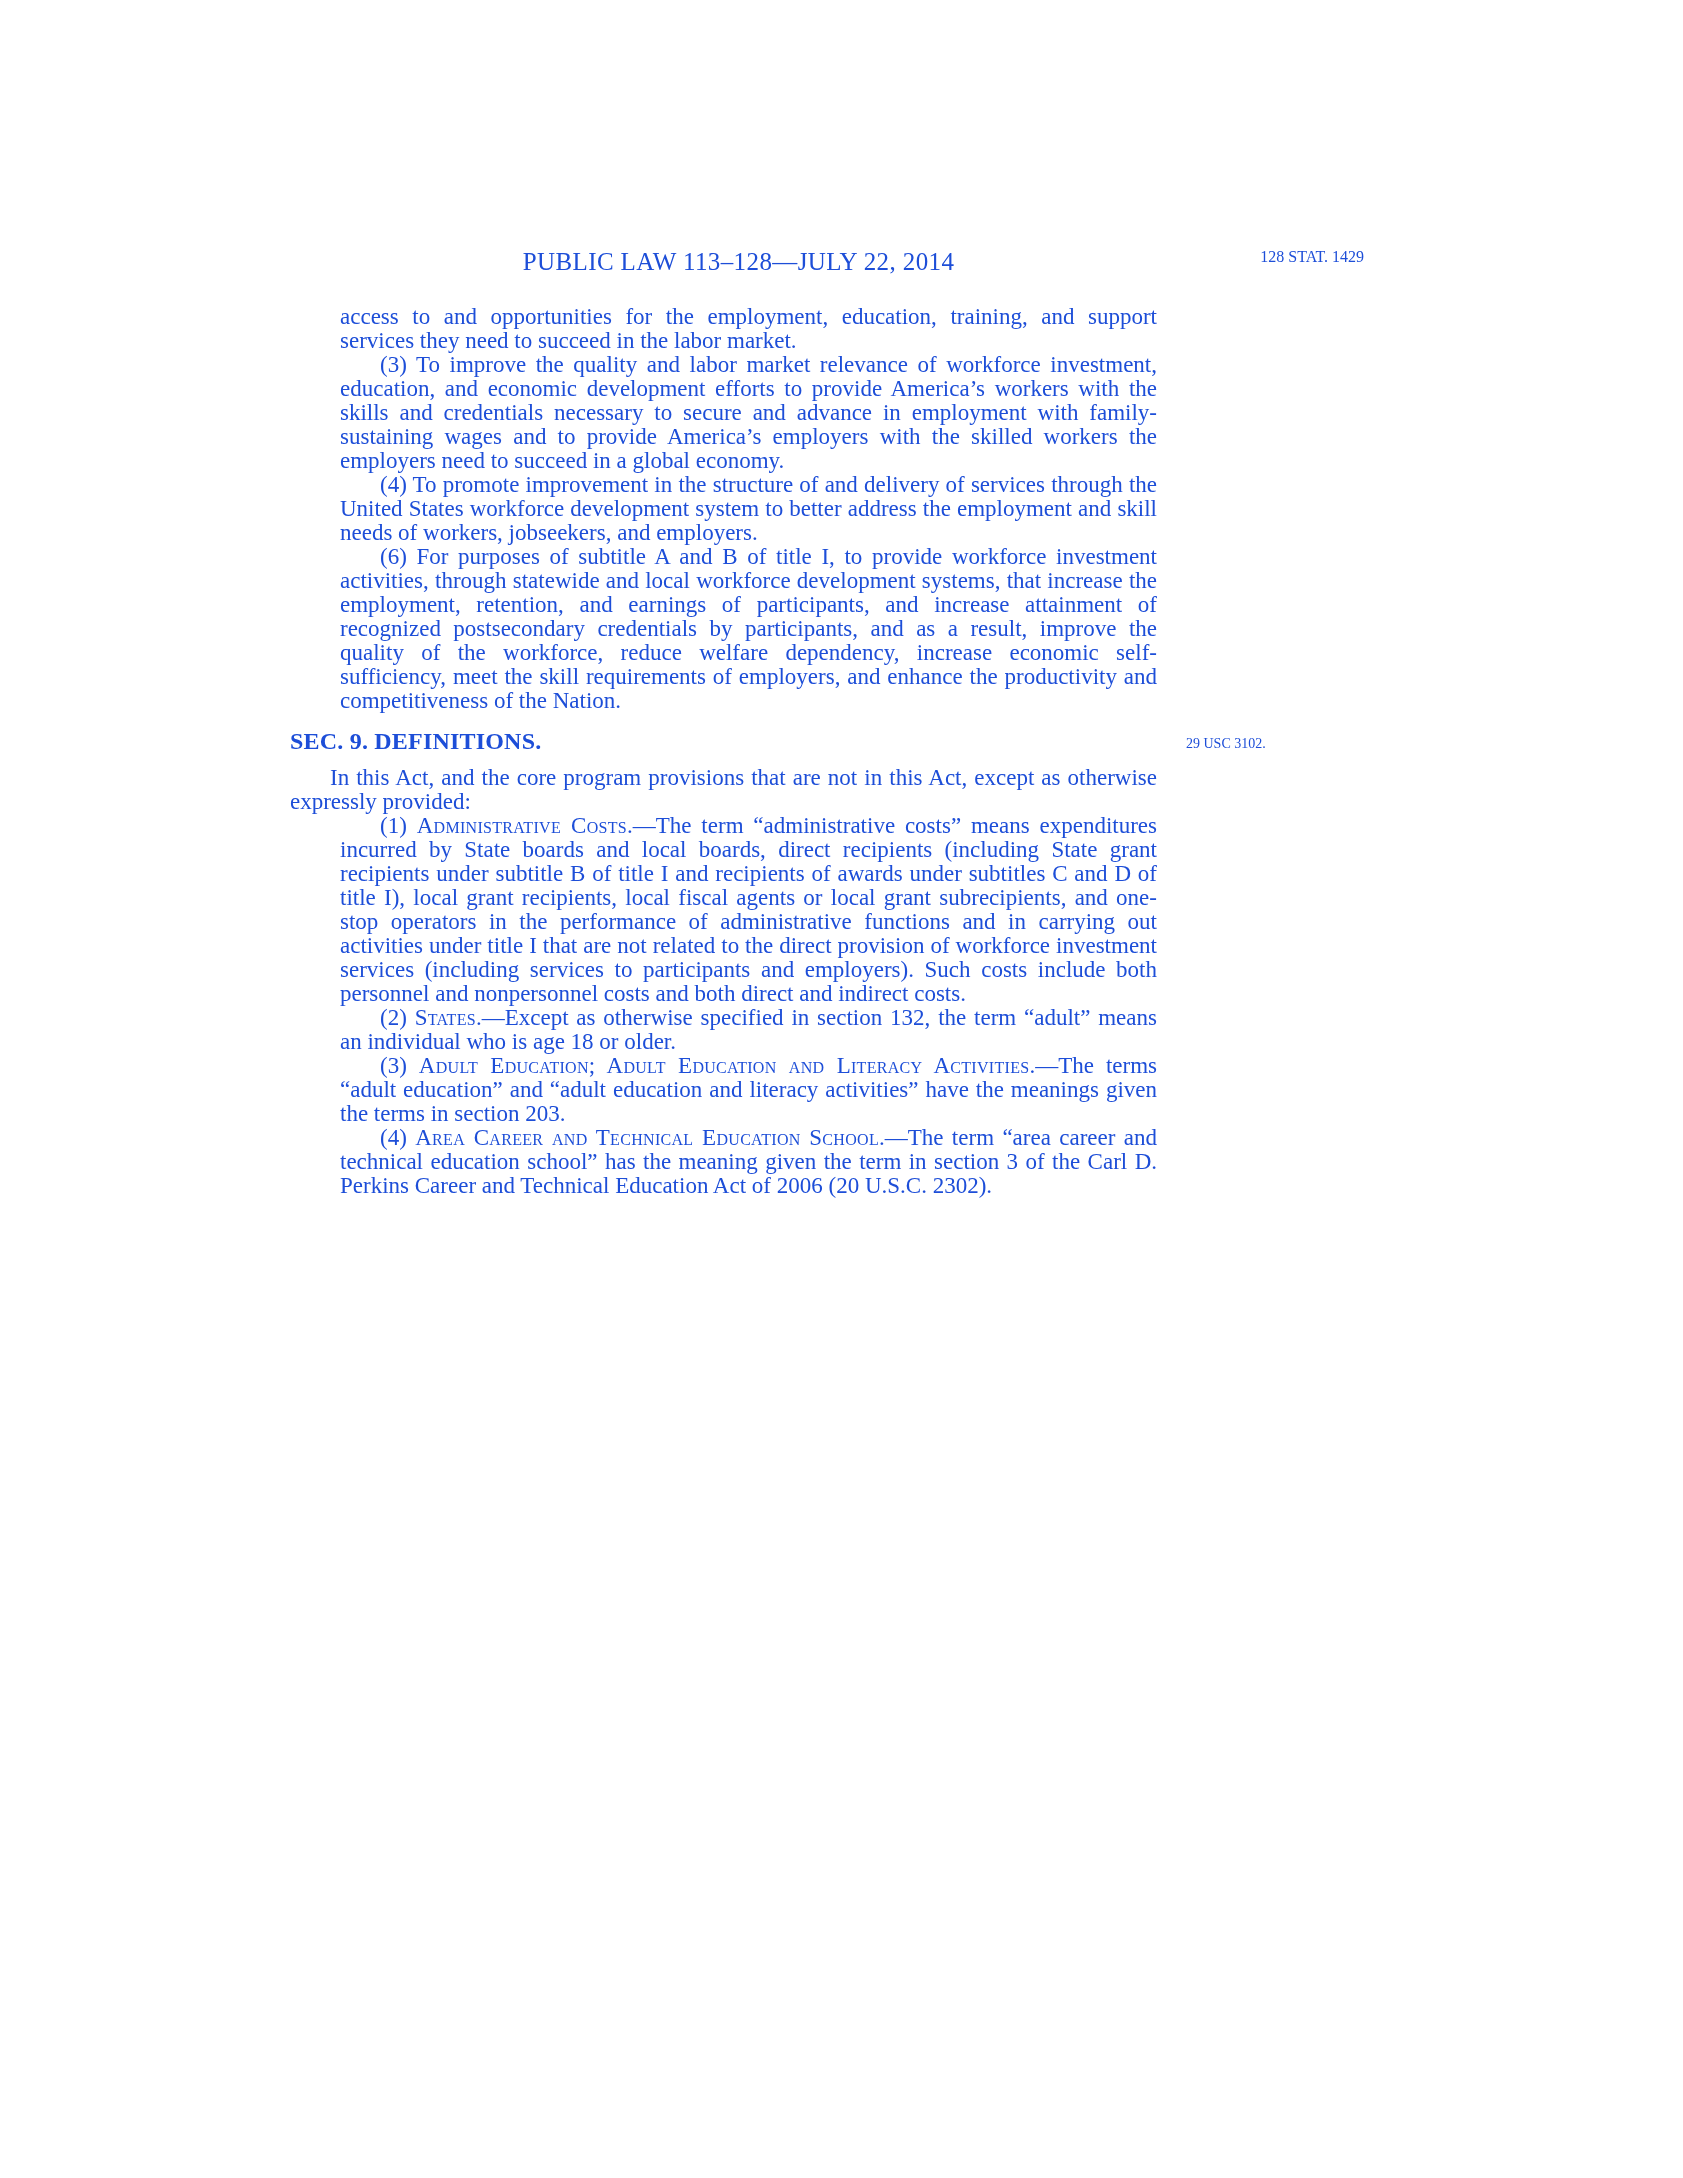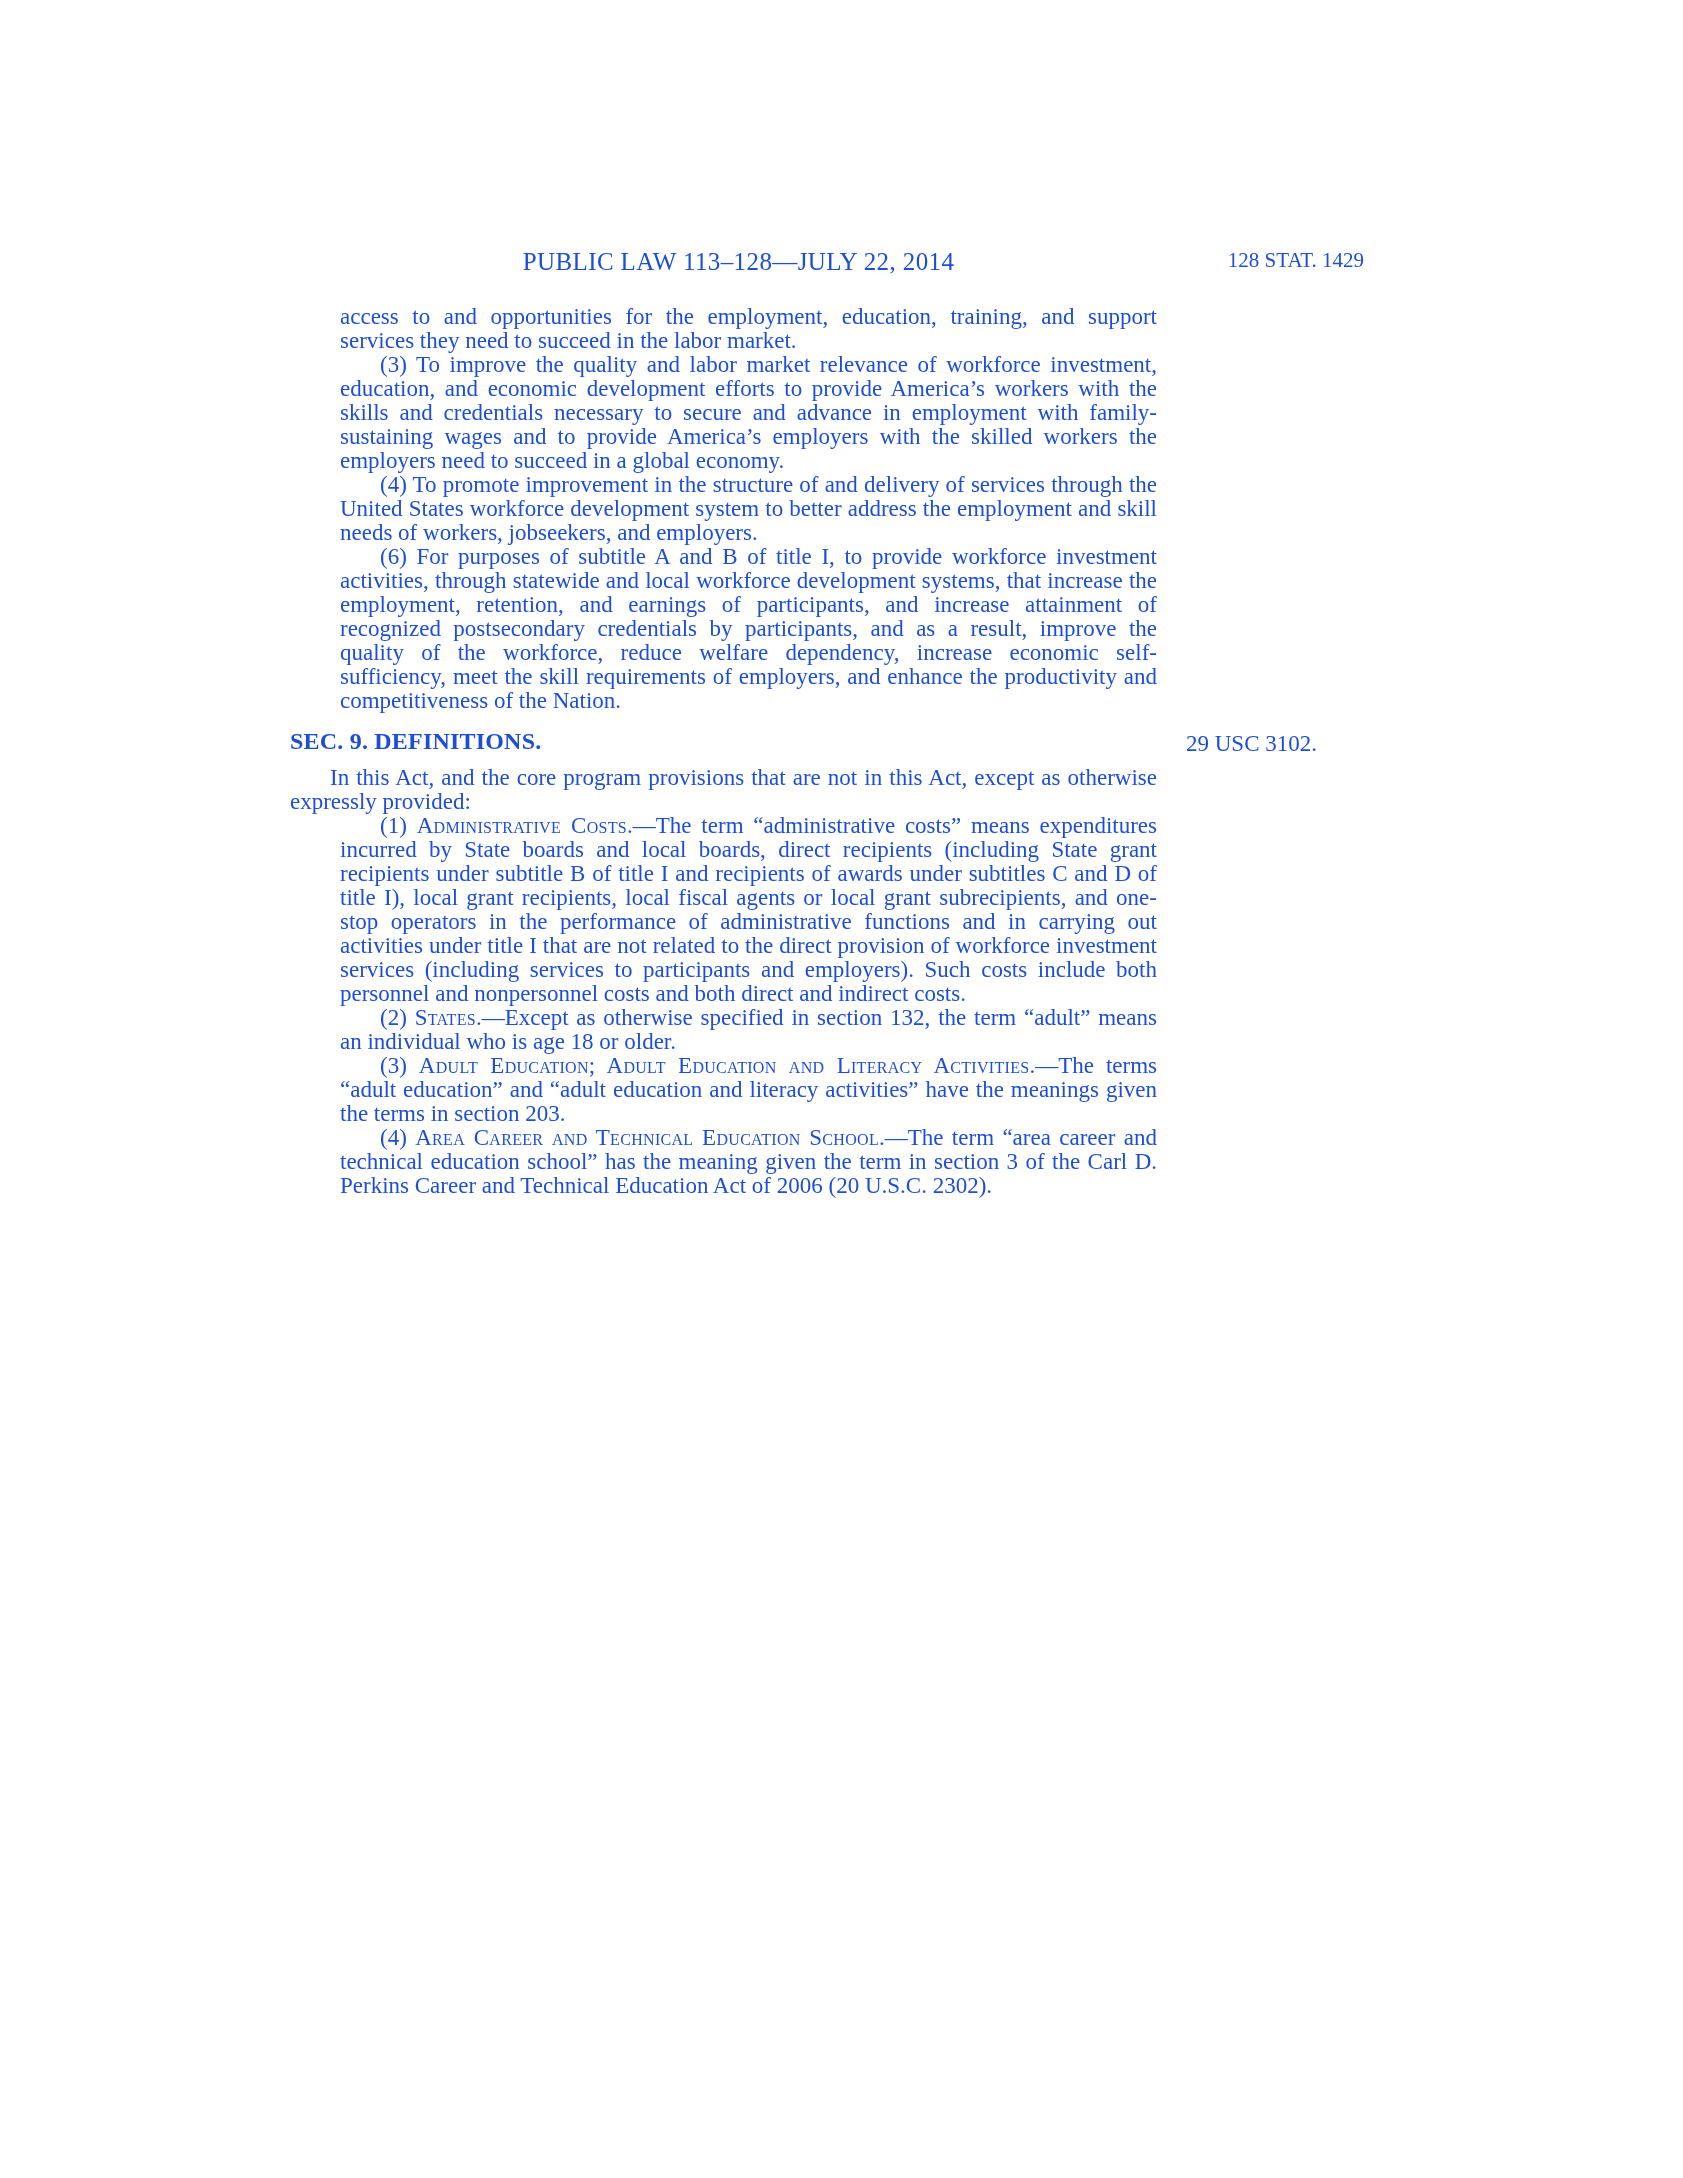--- a/index.html
+++ b/index.html
@@ -28,21 +28,21 @@
     width: 867px;
     text-align: center;
     font-size: 25px;
     letter-spacing: 0.4px;
     white-space: nowrap;
   }
   .stat-number {
     position: absolute;
     right: 0;
     top: 0;
-    font-size: 21px;
+    font-size: 16px;
     white-space: nowrap;
   }
   .body-content {
     position: absolute;
     top: 305px;
     left: 290px;
     width: 867px;
     font-size: 23px;
     line-height: 24px;
     text-align: justify;
@@ -70,21 +70,21 @@
   }
   .sec-heading {
     font-weight: bold;
     font-size: 24px;
     letter-spacing: 0.2px;
   }
   .margin-note {
     position: absolute;
     left: 896px;
     top: 3px;
-    font-size: 23px;
+    font-size: 14px;
     font-weight: normal;
     white-space: nowrap;
     text-align: left;
   }
 </style>
 </head>
 <body>
 
 <div class="page">
 

